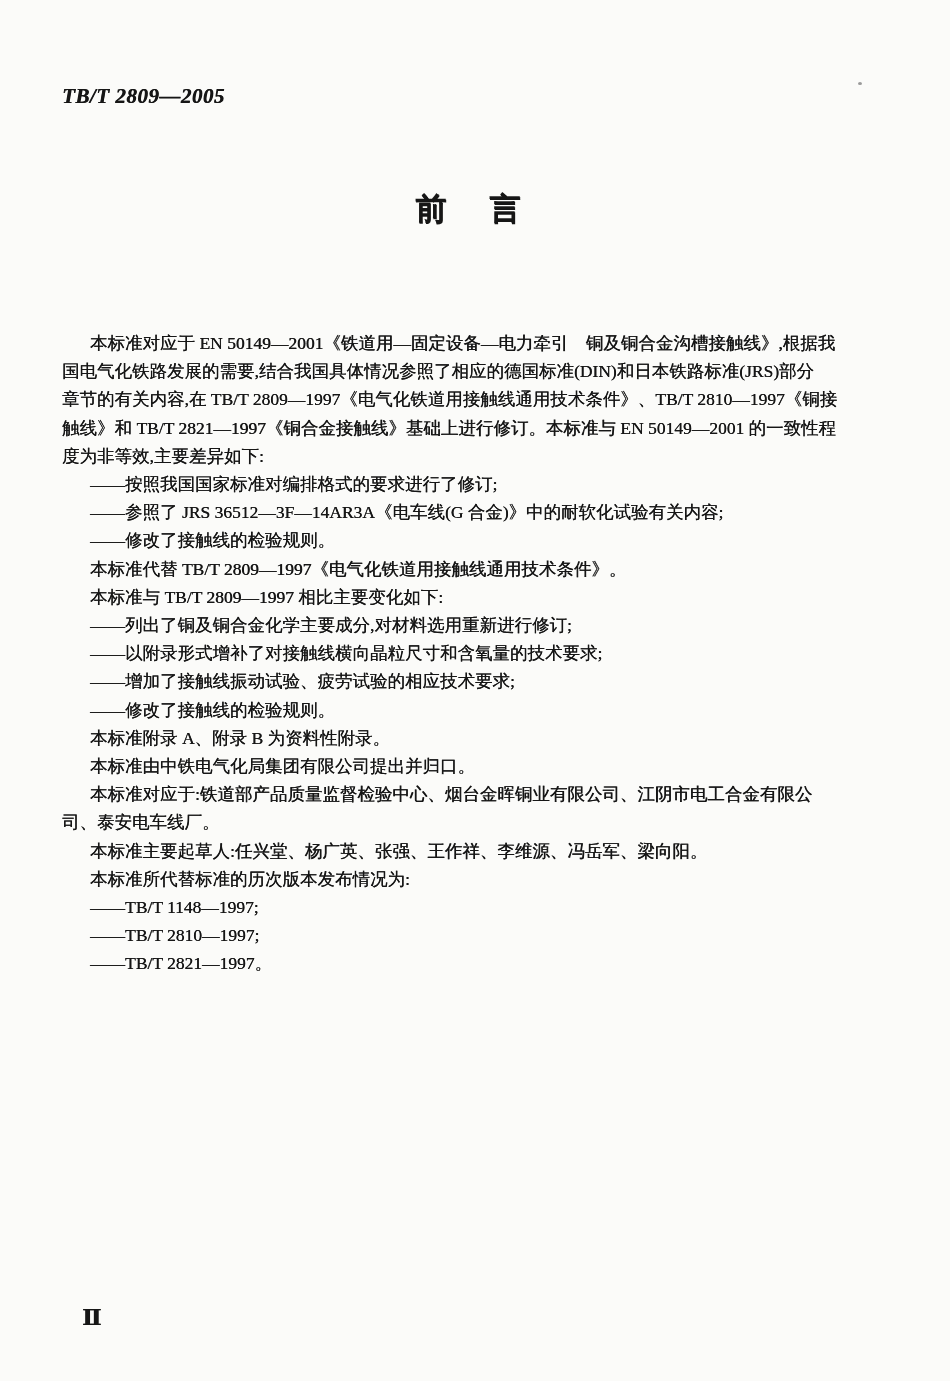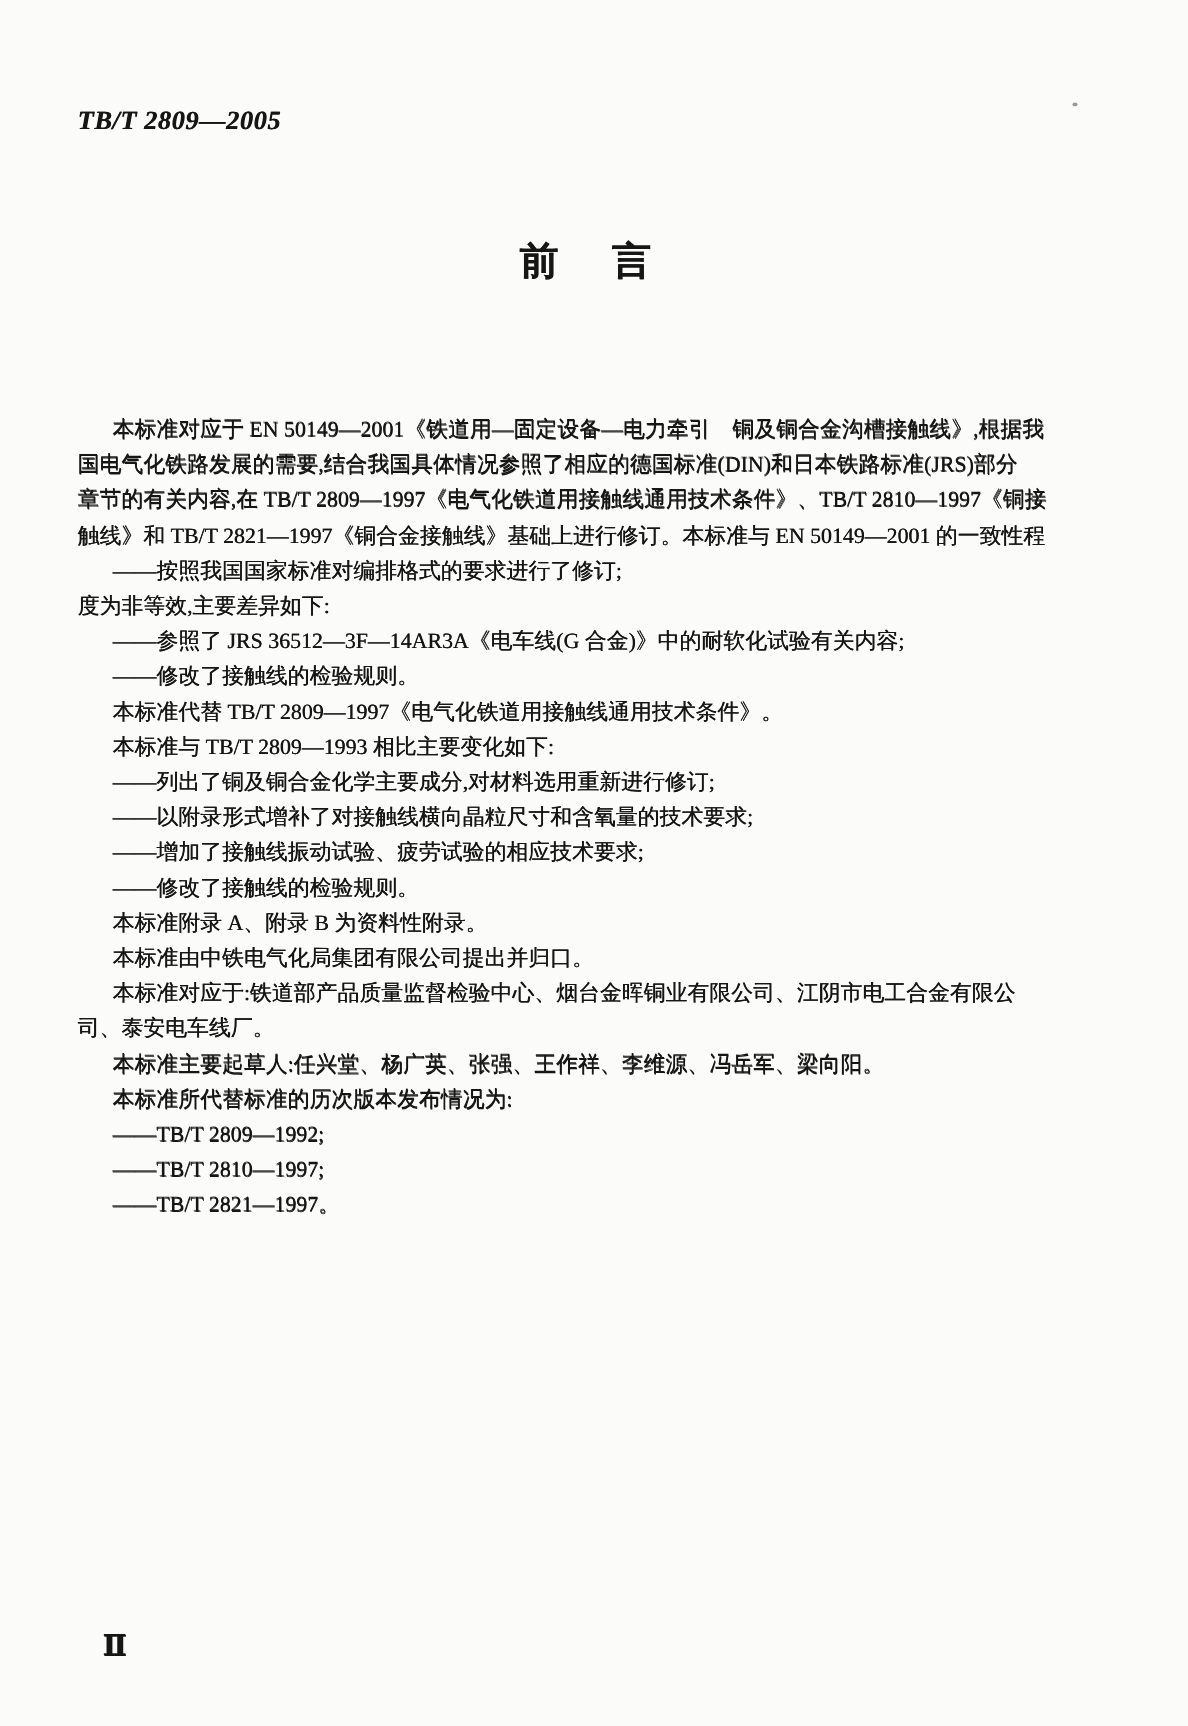--- a/index.html
+++ b/index.html
@@ -79,36 +79,36 @@
 
   <span class="scan-speck"></span>
 
   <h1 class="doc-title">前　言</h1>
 
   <div class="body-block">
     <div class="line indent">本标准对应于 EN 50149—2001《铁道用—固定设备—电力牵引　铜及铜合金沟槽接触线》,根据我</div>
     <div class="line">国电气化铁路发展的需要,结合我国具体情况参照了相应的德国标准(DIN)和日本铁路标准(JRS)部分</div>
     <div class="line">章节的有关内容,在 TB/T 2809—1997《电气化铁道用接触线通用技术条件》、TB/T 2810—1997《铜接</div>
     <div class="line">触线》和 TB/T 2821—1997《铜合金接触线》基础上进行修订。本标准与 EN 50149—2001 的一致性程</div>
+    <div class="line">度为非等效,主要差异如下:</div>
     <div class="line indent">——按照我国国家标准对编排格式的要求进行了修订;</div>
-    <div class="line">度为非等效,主要差异如下:</div>
     <div class="line indent">——参照了 JRS 36512—3F—14AR3A《电车线(G 合金)》中的耐软化试验有关内容;</div>
     <div class="line indent">——修改了接触线的检验规则。</div>
     <div class="line indent">本标准代替 TB/T 2809—1997《电气化铁道用接触线通用技术条件》。</div>
-    <div class="line indent">本标准与 TB/T 2809—1993 相比主要变化如下:</div>
+    <div class="line indent">本标准与 TB/T 2809—1997 相比主要变化如下:</div>
     <div class="line indent">——列出了铜及铜合金化学主要成分,对材料选用重新进行修订;</div>
     <div class="line indent">——以附录形式增补了对接触线横向晶粒尺寸和含氧量的技术要求;</div>
     <div class="line indent">——增加了接触线振动试验、疲劳试验的相应技术要求;</div>
     <div class="line indent">——修改了接触线的检验规则。</div>
     <div class="line indent">本标准附录 A、附录 B 为资料性附录。</div>
     <div class="line indent">本标准由中铁电气化局集团有限公司提出并归口。</div>
     <div class="line indent">本标准对应于:铁道部产品质量监督检验中心、烟台金晖铜业有限公司、江阴市电工合金有限公</div>
     <div class="line">司、泰安电车线厂。</div>
     <div class="line indent">本标准主要起草人:任兴堂、杨广英、张强、王作祥、李维源、冯岳军、梁向阳。</div>
     <div class="line indent">本标准所代替标准的历次版本发布情况为:</div>
-    <div class="line indent">——TB/T 2809—1992;</div>
+    <div class="line indent">——TB/T 1148—1997;</div>
     <div class="line indent">——TB/T 2810—1997;</div>
     <div class="line indent">——TB/T 2821—1997。</div>
   </div>
 
   <div class="page-number">Ⅱ</div>
 
 </div>
 
 </body></html>

